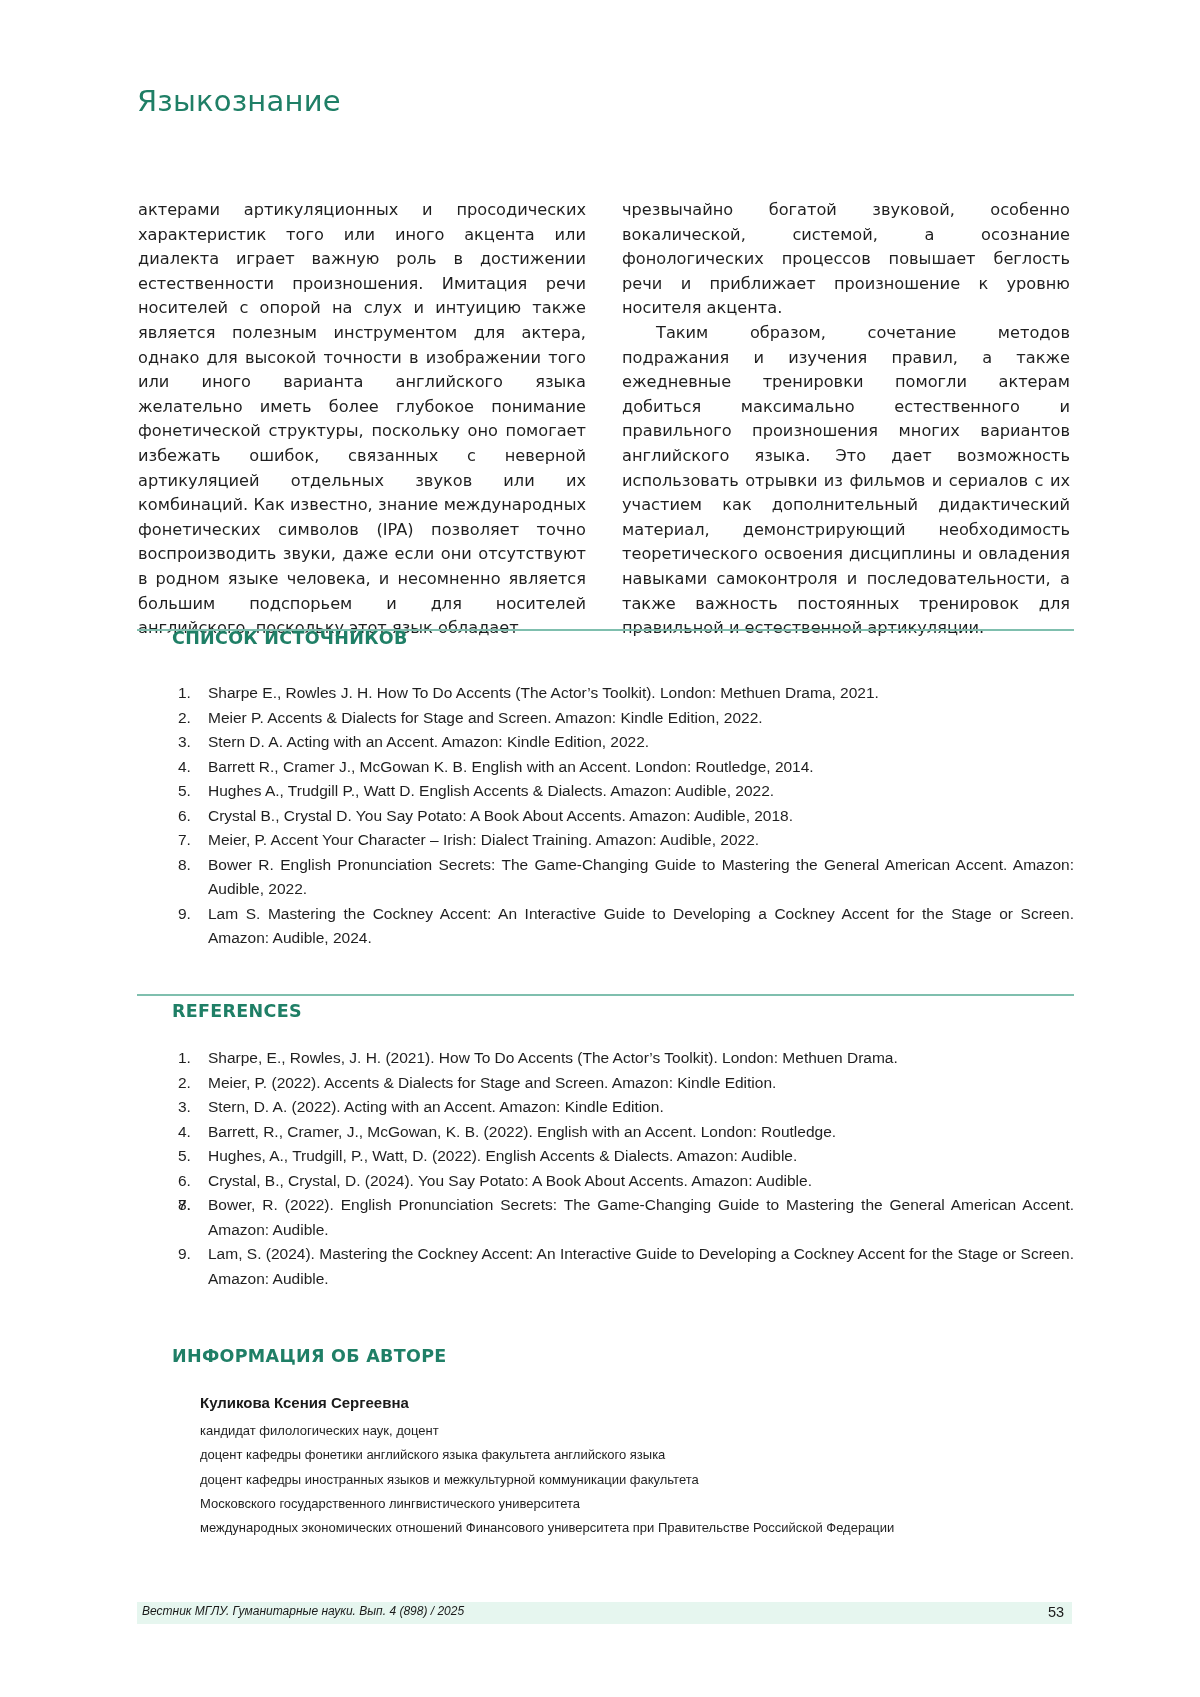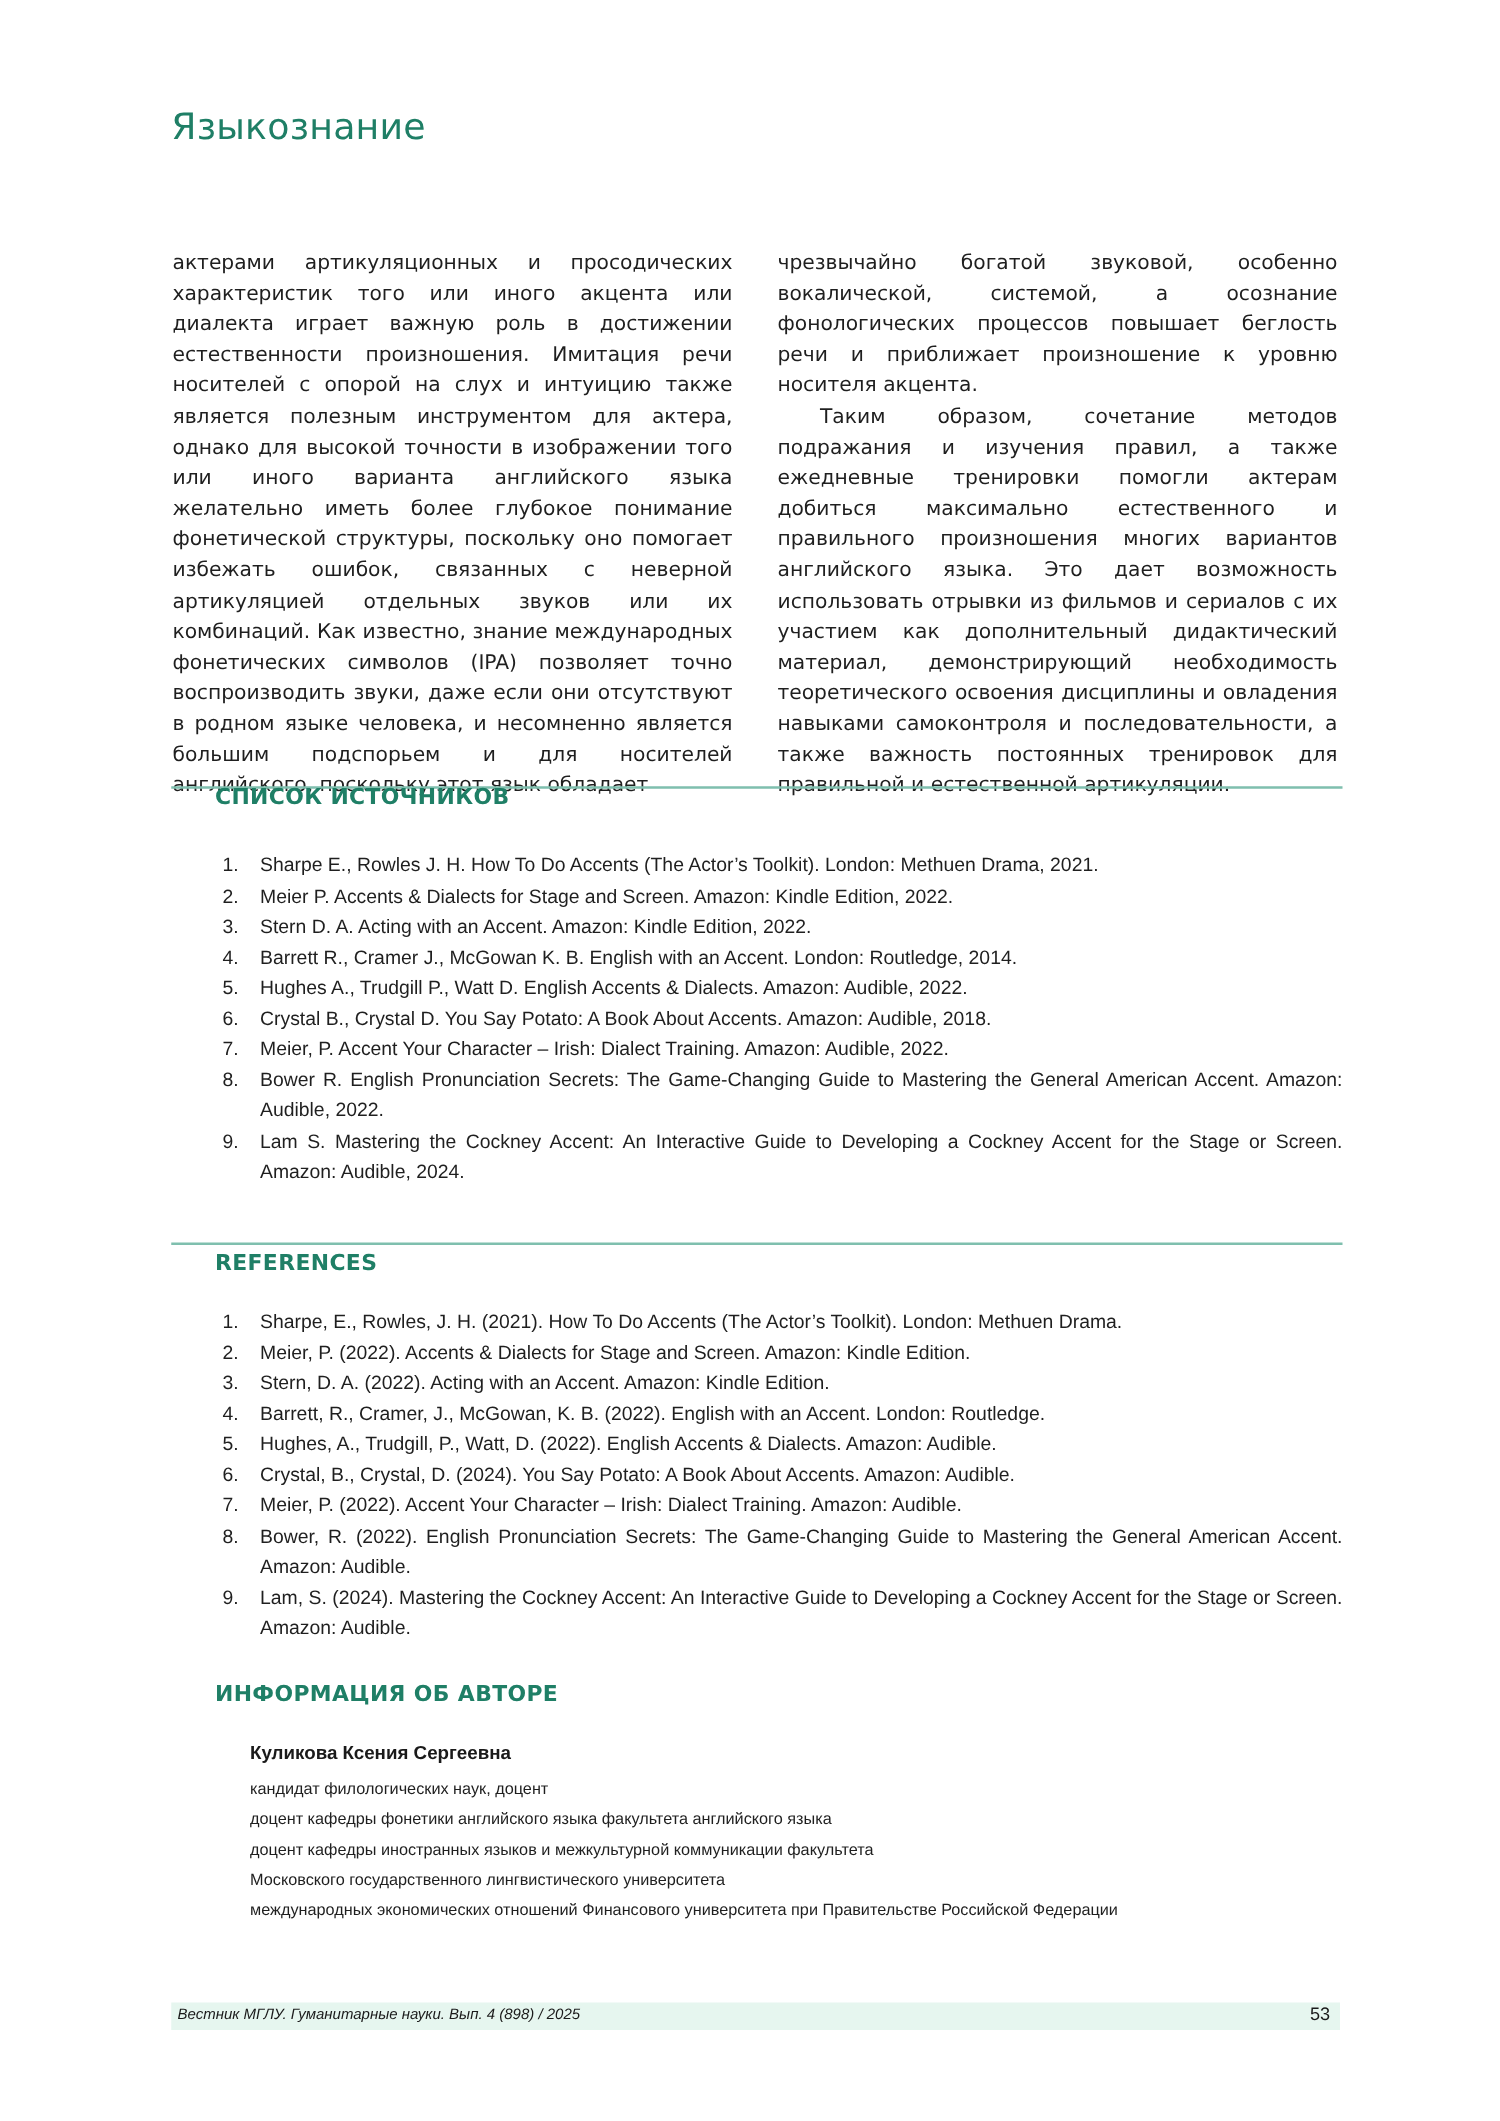--- a/index.html
+++ b/index.html
@@ -101,21 +101,21 @@
   <div class="rule" style="top:994px;"></div>
   <div class="ref-heading" style="top:1001px;">REFERENCES</div>
 
   <ol class="ref-list" style="top:1046px;">
     <li><span class="num">1.</span><span>Sharpe, E., Rowles, J. H. (2021). How To Do Accents (The Actor’s Toolkit). London: Methuen Drama.</span></li>
     <li><span class="num">2.</span><span>Meier, P. (2022). Accents &amp; Dialects for Stage and Screen. Amazon: Kindle Edition.</span></li>
     <li><span class="num">3.</span><span>Stern, D. A. (2022). Acting with an Accent. Amazon: Kindle Edition.</span></li>
     <li><span class="num">4.</span><span>Barrett, R., Cramer, J., McGowan, K. B. (2022). English with an Accent. London: Routledge.</span></li>
     <li><span class="num">5.</span><span>Hughes, A., Trudgill, P., Watt, D. (2022). English Accents &amp; Dialects. Amazon: Audible.</span></li>
     <li><span class="num">6.</span><span>Crystal, B., Crystal, D. (2024). You Say Potato: A Book About Accents. Amazon: Audible.</span></li>
-    <li><span class="num">7.</span><span>Meier, P. (2022). Accent Your Character – Irish: Dialect Training. Amazon: Audible.</span></li>
+    <li><span class="num">7.</span></li>
     <li><span class="num">8.</span><span>Bower, R. (2022). English Pronunciation Secrets: The Game-Changing Guide to Mastering the General American Accent. Amazon: Audible.</span></li>
     <li><span class="num">9.</span><span>Lam, S. (2024). Mastering the Cockney Accent: An Interactive Guide to Developing a Cockney Accent for the Stage or Screen. Amazon: Audible.</span></li>
   </ol>
 
   <div class="ref-heading" style="top:1346px;">ИНФОРМАЦИЯ ОБ АВТОРЕ</div>
   <div class="author-name">Куликова Ксения Сергеевна</div>
   <ul class="author-lines">
     <li>кандидат филологических наук, доцент</li>
     <li>доцент кафедры фонетики английского языка факультета английского языка</li>
     <li>доцент кафедры иностранных языков и межкультурной коммуникации факультета</li>

